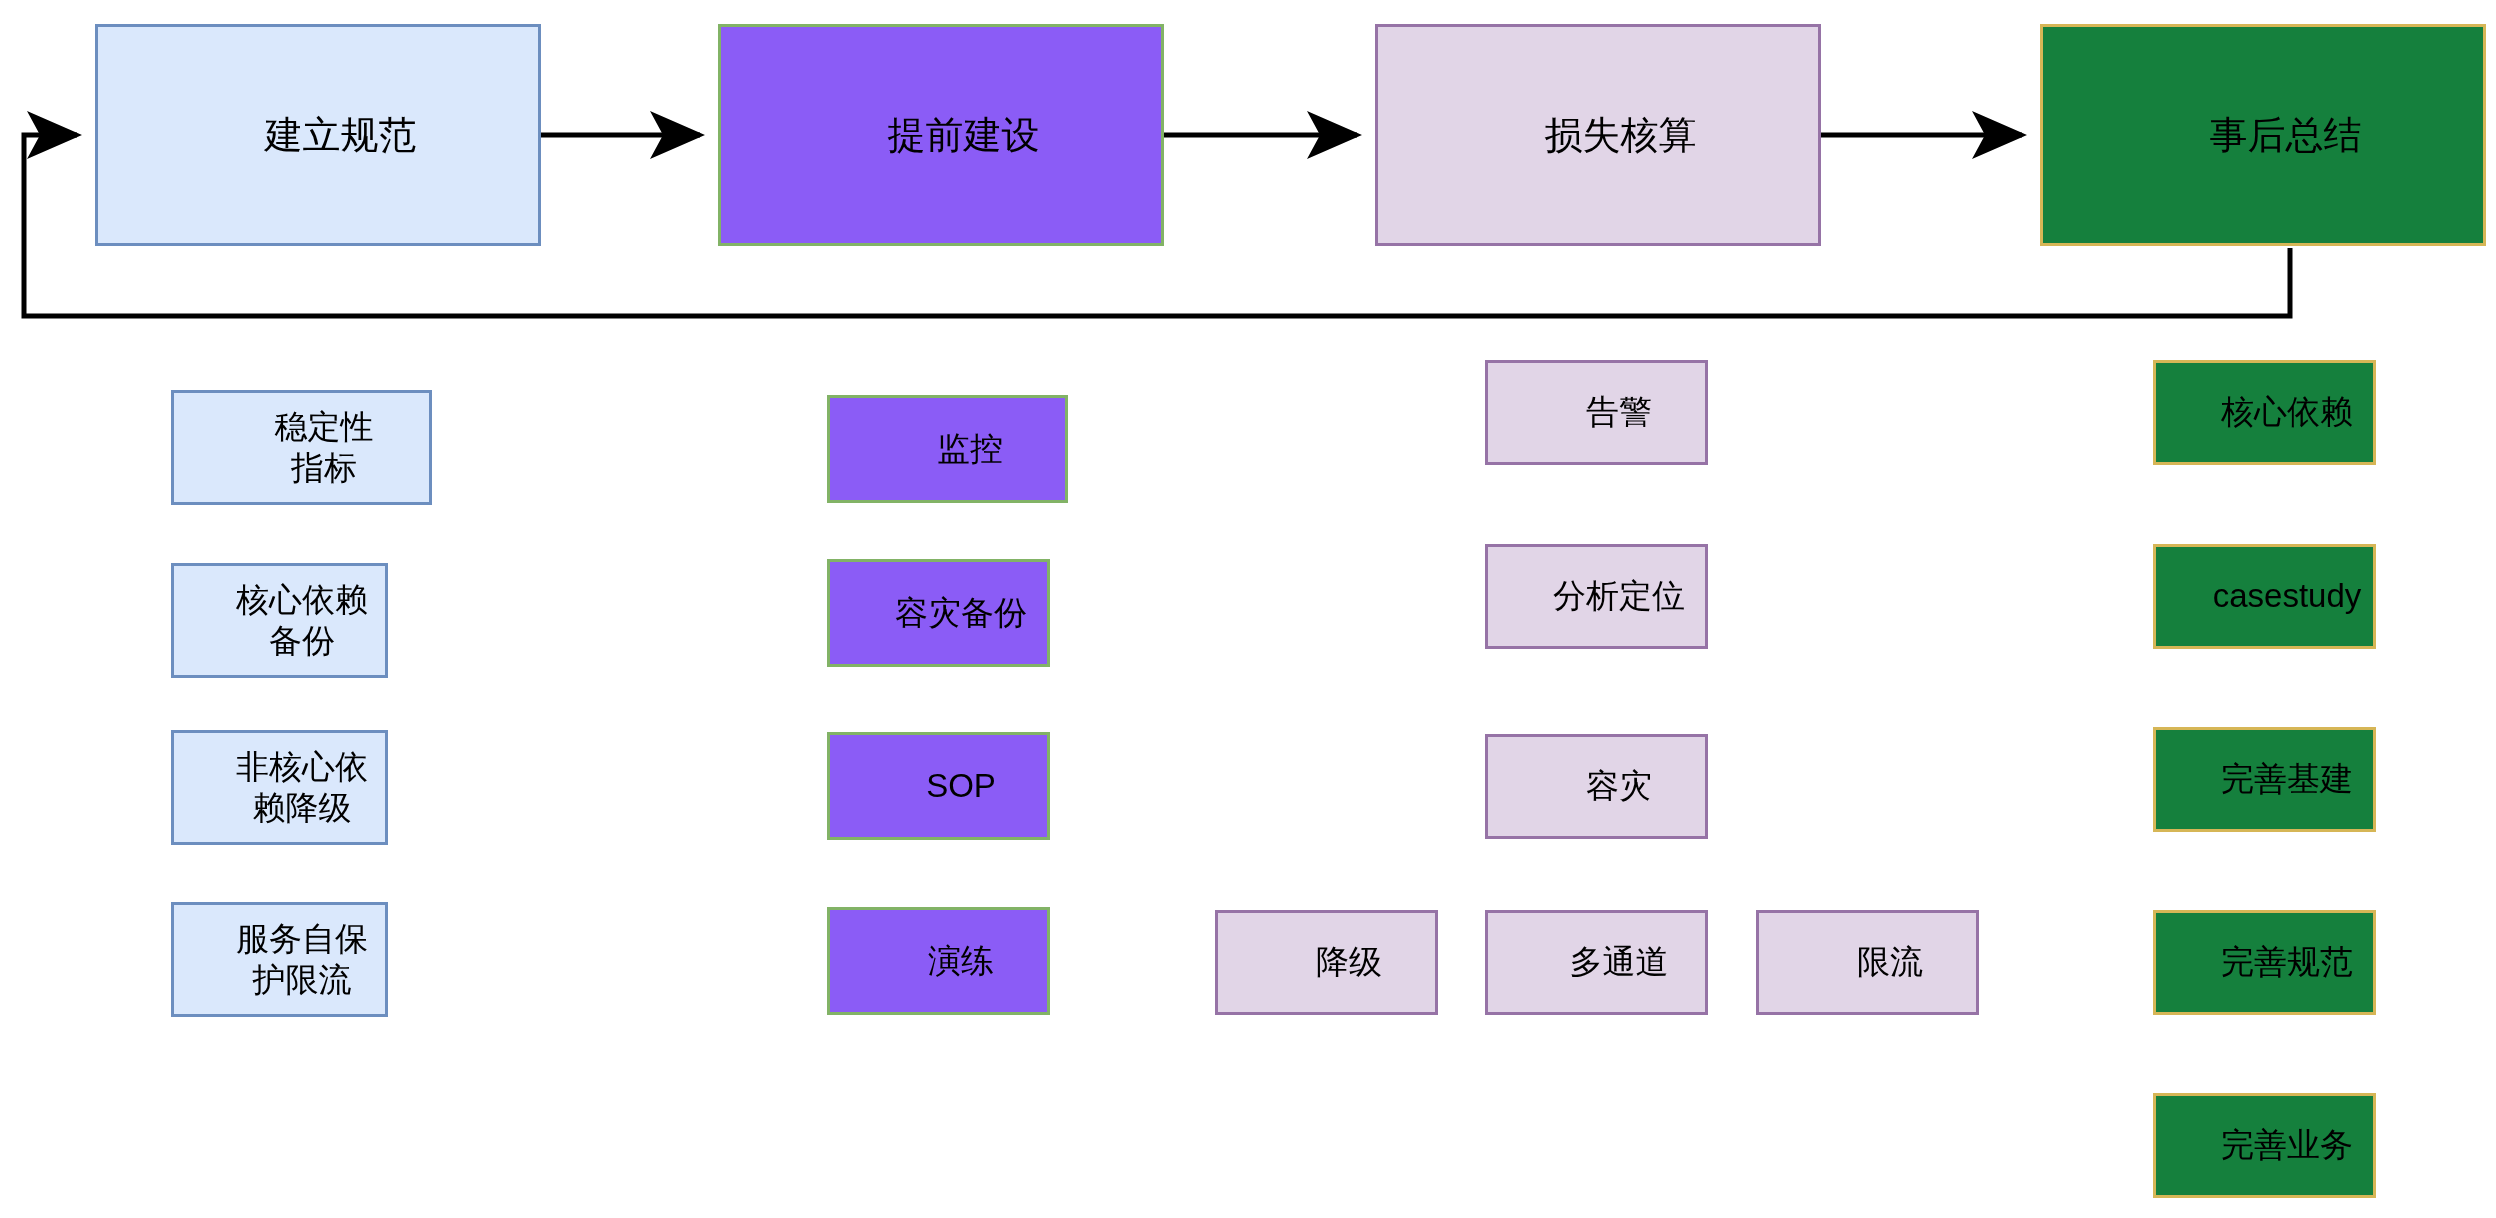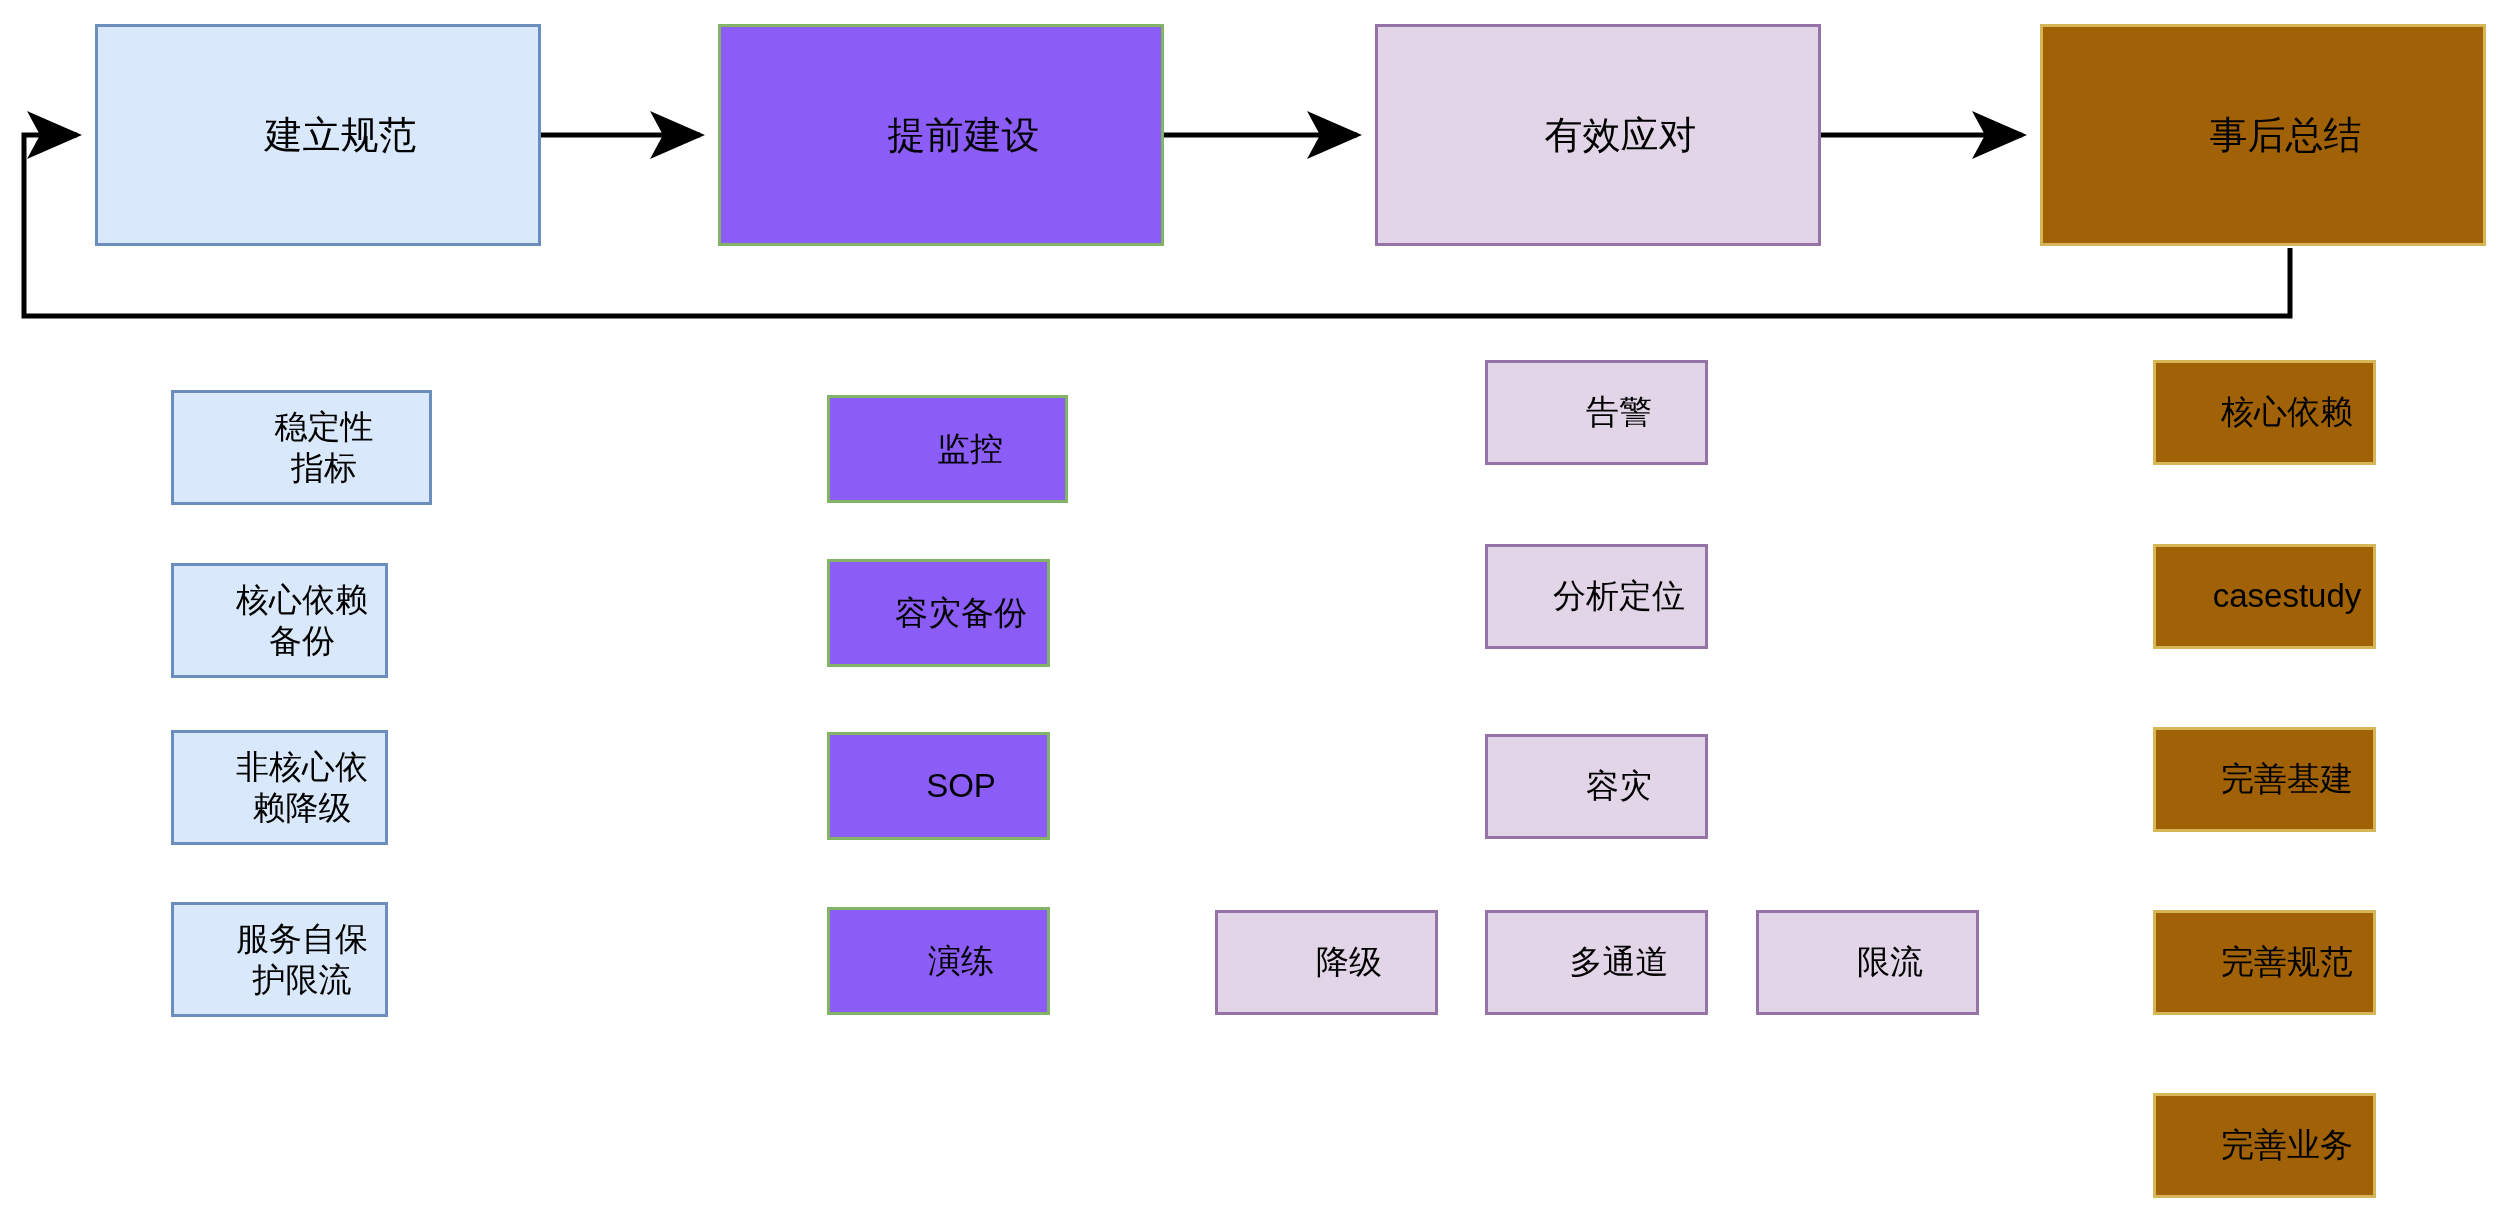--- a/index.html
+++ b/index.html
@@ -37,21 +37,21 @@
   }
   
   .sub {
     border-width: 3px;
     border-style: solid;
     font-size: 33px;
   }
   .c-blue   { background: #dae8fc; border-color: #6c8ebf; }
   .c-green  { background: #8b5cf6; border-color: #82b366; }
   .c-purple { background: #e1d5e7; border-color: #9673a6; }
-  .c-yellow { background: #a16207; border-color: #d6b656; }
+  .c-yellow { background: #15803d; border-color: #d6b656; }
 
   svg.edges {
     position: absolute;
     left: 0;
     top: 0;
     width: 2496px;
     height: 1218px;
     overflow: visible;
     pointer-events: none;
   }
@@ -79,21 +79,21 @@
 
   <div class="node stage c-blue" style="left:95px; top:24px; width:446px; height:222px;">
     <span>建立规范</span>
   </div>
 
   <div class="node stage c-green" style="left:718px; top:24px; width:446px; height:222px;">
     <span>提前建设</span>
   </div>
 
   <div class="node stage c-purple" style="left:1375px; top:24px; width:446px; height:222px;">
-    <span>有效应对</span>
+    <span>损失核算</span>
   </div>
 
   <div class="node stage c-yellow" style="left:2040px; top:24px; width:446px; height:222px;">
     <span>事后总结</span>
   </div>
 
   <div id="generated-nodes">
       <div class="node sub c-blue" style="left: 171px; top: 390px; width: 261px; height: 115px;"><span>稳定性
 指标</span></div>
       <div class="node sub c-blue" style="left: 171px; top: 563px; width: 217px; height: 115px;"><span>核心依赖

